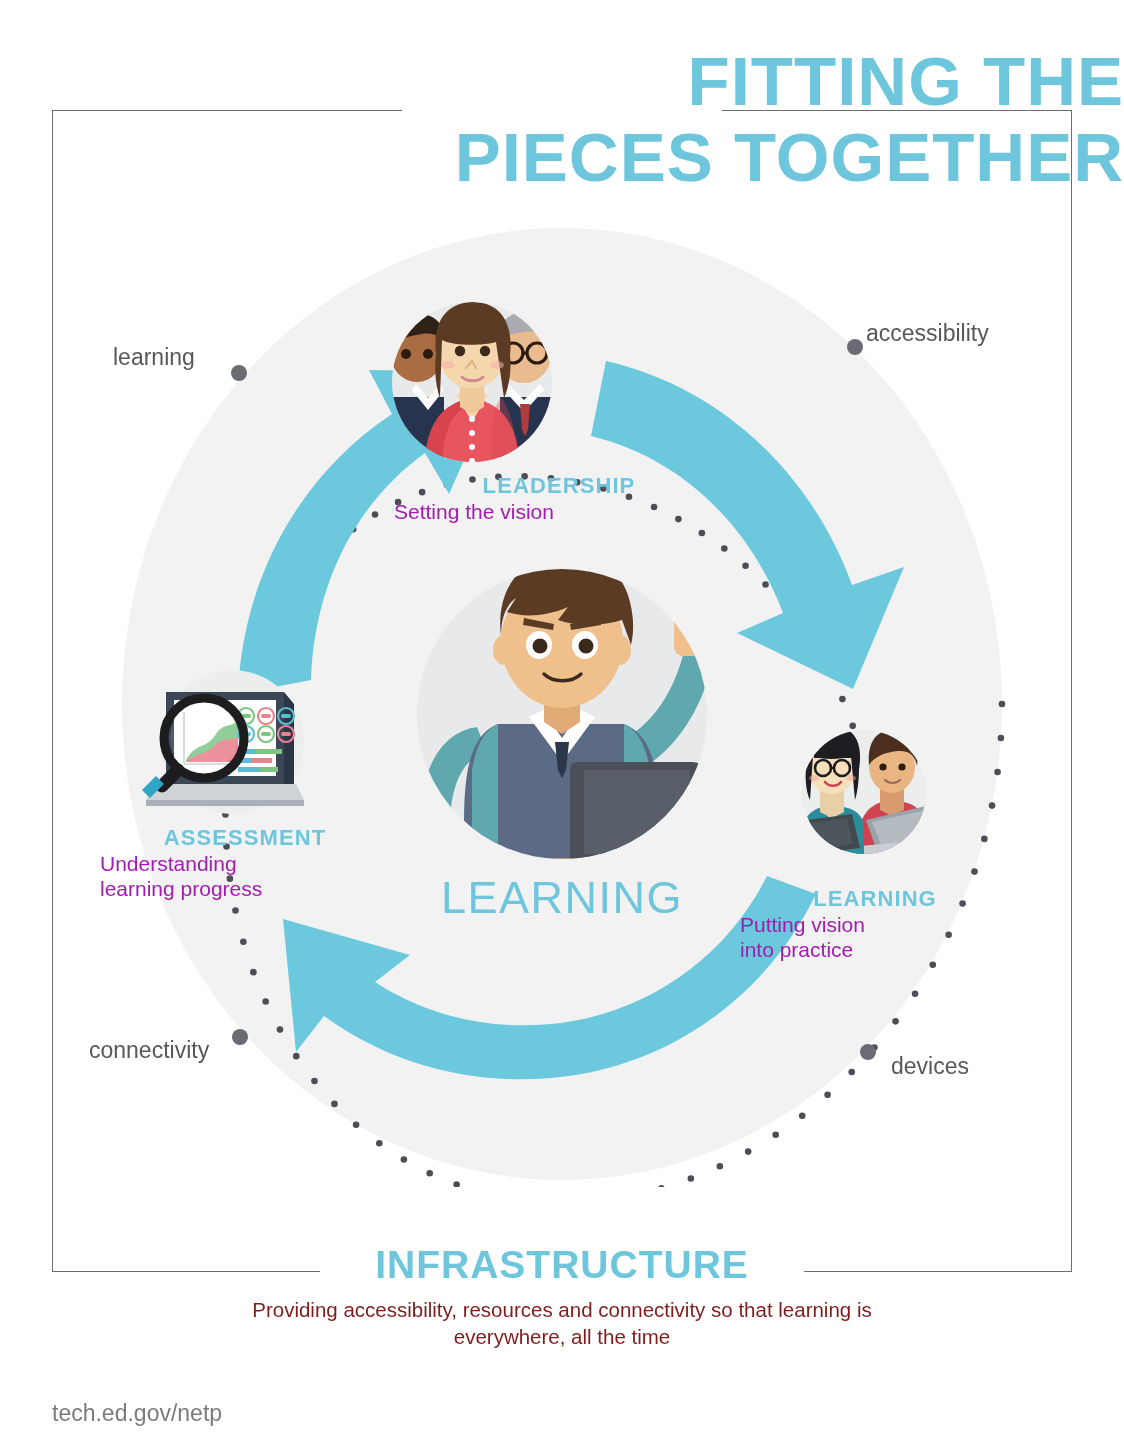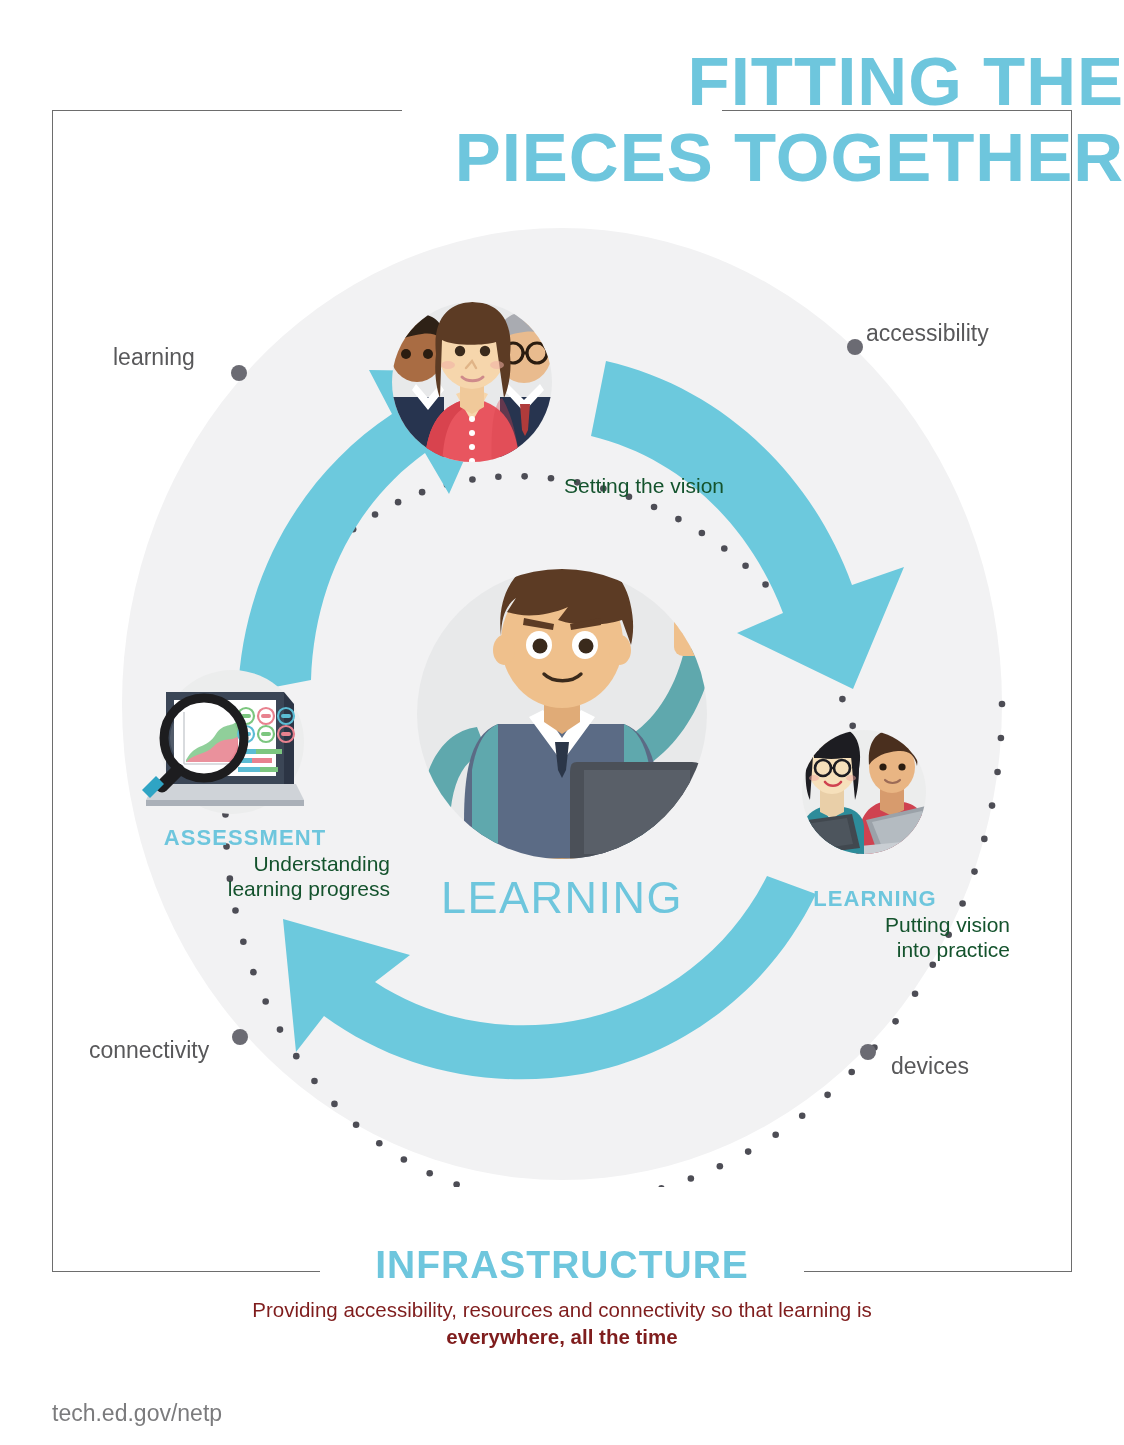--- a/index.html
+++ b/index.html
@@ -66,24 +66,24 @@
 
   
   .node-title {
     color: #6ec6dd;
     font-weight: bold;
     letter-spacing: 1.1px;
     font-size: 22px;
     text-align: center;
   }
   .node-sub {
-    color: #14532d;
+    color: #a21caf;
     font-size: 21px;
     line-height: 25px;
-    text-align: right;
+    text-align: left;
   }
   .node-block { position: absolute; }
 
   #node-leadership { left: 394px; top: 473px; width: 330px; }
   #node-assessment { left: 100px; top: 825px; width: 290px; }
   #node-teaching   { left: 740px; top: 886px; width: 270px; }
 
   #learning-label {
     position: absolute;
     left: 392px;
@@ -111,21 +111,21 @@
   #infra-desc {
     position: absolute;
     left: 0;
     top: 1296px;
     width: 1124px;
     text-align: center;
     color: #7f1d1d;
     font-size: 20.5px;
     line-height: 27px;
   }
-  #infra-desc .bold { font-weight: bold; }
+  #infra-desc .bold { font-weight: normal; }
 
   #source-url {
     position: absolute;
     left: 52px;
     top: 1400px;
     color: #7b7b7d;
     font-size: 23px;
   }
 </style>
 </head>
@@ -491,20 +491,21 @@
 
 </svg>
 </div>
 
 <div class="outer-label" id="label-resources">learning</div>
 <div class="outer-label" id="label-accessibility">accessibility</div>
 <div class="outer-label" id="label-connectivity">connectivity</div>
 <div class="outer-label" id="label-devices">devices</div>
 
 <div class="node-block" id="node-leadership">
+  <div class="node-title">LEADERSHIP</div>
   <div class="node-sub">Setting the vision</div>
 </div>
 
 <div class="node-block" id="node-assessment">
   <div class="node-title">ASSESSMENT</div>
   <div class="node-sub">Understanding</div>
   <div class="node-sub">learning progress</div>
 </div>
 
 <div class="node-block" id="node-teaching">

